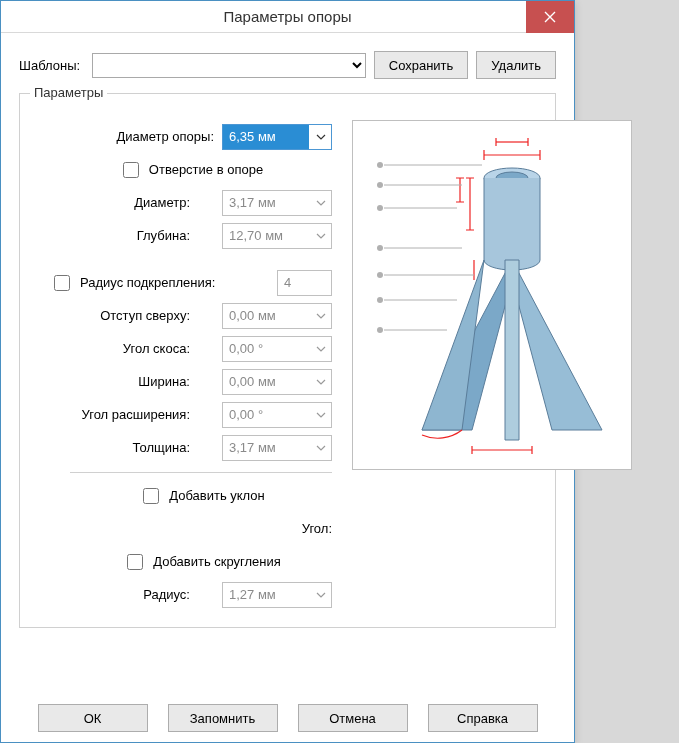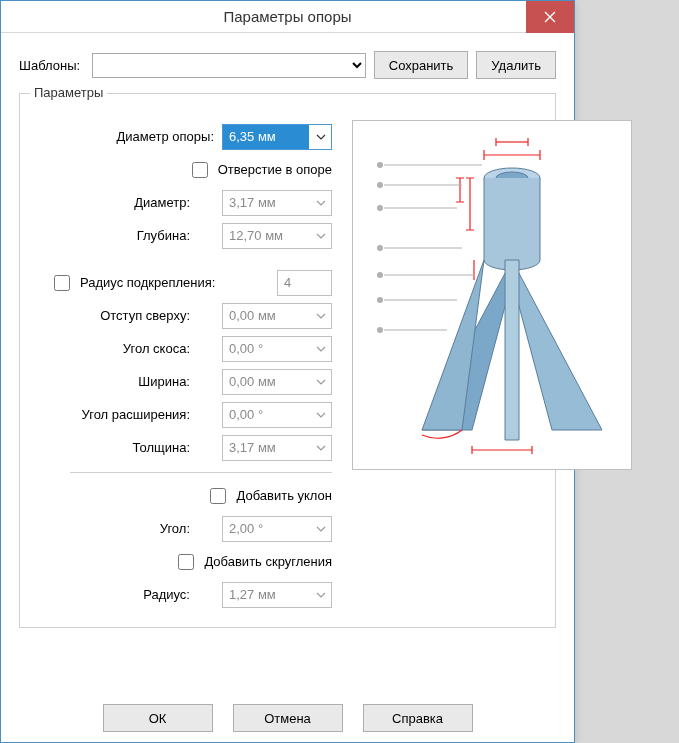--- a/index.html
+++ b/index.html
@@ -100,21 +100,21 @@
     align-items: center;
     justify-content: flex-end;
     gap: 8px;
     height: 33px;
   }
   .param-row .label {
     text-align: left;
     color: #000;
   }
   .param-row.check-row {
-    justify-content: flex-end;
+    justify-content: center;
   }
   .param-row.check-row .label { text-align: left; }
   input[type="checkbox"] {
     width: 16px; height: 16px;
     margin: 0 2px 0 0;
   }
   .spinner {
     display: flex;
     width: 110px;
     height: 26px;
@@ -328,28 +328,20 @@
           </div>
 
           <hr class="hr">
 
           <div class="param-row check-row" style="padding-left:44px;">
             <input type="checkbox" style="">
             <span class="label">Добавить уклон</span>
           </div>
           <div class="param-row">
             <span class="label">Угол:</span>
-            <div class="spinner disabled">
-              <input disabled="" value="2,00 °" style="">
-              <div class="chev">
-                  <svg viewBox="0 0 10 6">
-                    <path d="M1 1 L5 5 L9 1" stroke="#333" fill="none" stroke-width="1.2"></path>
-                  </svg>
-                </div>
-            </div>
           </div>
 
           <div class="param-row check-row" style="padding-left:44px;">
             <input type="checkbox" style="">
             <span class="label">Добавить скругления</span>
           </div>
           <div class="param-row">
             <span class="label">Радиус:</span>
             <div class="spinner disabled">
               <input disabled="" value="1,27 мм" style="">
@@ -412,17 +404,18 @@
             </svg>
           </div>
         </div>
       </div>
     </div>
 
     <div style="flex:1;"></div>
 
     <div class="bottom-buttons">
       <button class="btn">ОК</button>
+      <button class="btn">Запомнить</button>
       <button class="btn">Отмена</button>
       <button class="btn">Справка</button>
     </div>
   </div>
 </div>
 
 </body></html>

